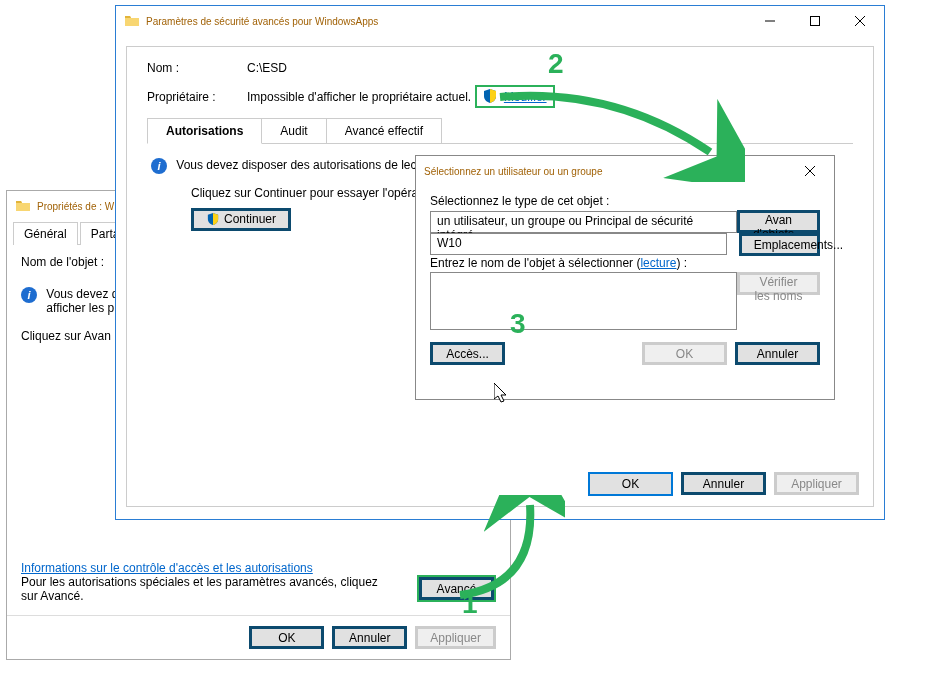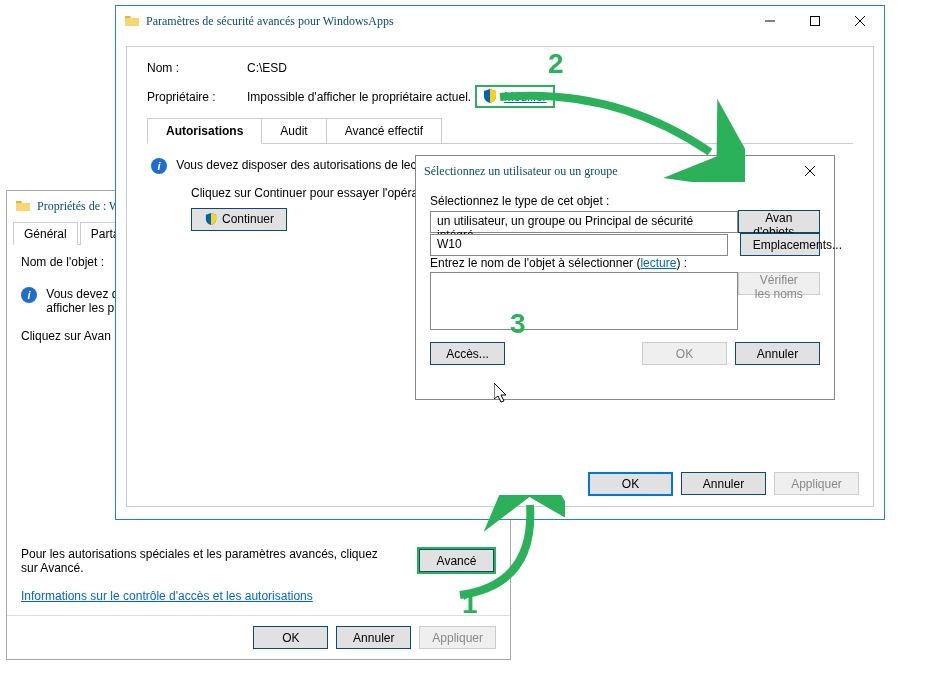--- a/index.html
+++ b/index.html
@@ -1,33 +1,33 @@
 <!DOCTYPE html>
 <html><head>
   <meta charset="utf-8">
   <style>
     * { box-sizing: border-box; margin: 0; padding: 0; font-family: "Segoe UI", Tahoma, sans-serif; font-size: 12px; }
     body { background: #fff; width: 950px; height: 673px; position: relative; overflow: hidden; }
 
     .window { position: absolute; background: #fff; border: 1px solid #2a7dd4; }
     .titlebar { height: 30px; display: flex; align-items: center; padding: 0 2px 0 8px; background: #fff; }
     .titlebar-icon { width: 16px; height: 16px; margin-right: 6px; display: flex; align-items: center; justify-content: center; }
-    .titlebar-title { flex: 1; font-size: 12px; color: #0c4a6e; font-family: Liberation Serif, serif; }
+    .titlebar-title { flex: 1; font-size: 10px; color: #a16207; }
     .winbtn { width: 45px; height: 28px; display: flex; align-items: center; justify-content: center; cursor: pointer; }
 
     
     #props-window { left: 6px; top: 190px; width: 505px; height: 470px; z-index: 1; border-color: #aaa; }
     #props-window .titlebar { border-bottom: none; }
     .tabstrip-p { display: flex; border-bottom: 1px solid #ccc; margin: 0 6px; }
     .ptab { padding: 4px 10px; border: 1px solid #ccc; border-bottom: none; margin-right: 2px; background: #fff; position: relative; top: 1px; cursor: pointer; }
     .pbody { padding: 10px 14px; }
     .info-icon { display: inline-block; width: 16px; height: 16px; border-radius: 50%; background: #1e6dd0; color: #fff; text-align: center; line-height: 16px; font-weight: bold; font-style: italic; font-size: 11px; margin-right: 6px; vertical-align: top; }
     .link { color: #0066cc; text-decoration: underline; cursor: pointer; }
     .btnrow { display: flex; justify-content: flex-end; gap: 8px; padding: 10px 14px; }
-    .btn { min-width: 75px; height: 23px; border: 1px solid #0c4a6e; background: #e1e1e1; padding: 0 12px; cursor: pointer; font-size: 12px; }
+    .btn { min-width: 75px; height: 23px; border: 3px solid #0c4a6e; background: #e1e1e1; padding: 0 12px; cursor: pointer; font-size: 12px; }
     .btn.disabled { color: #888; border-color: #ccc; background: #efefef; cursor: default; }
     .btn.highlight { border: 2px solid #0078d7; padding: 0 11px; height: 24px; }
 
     
     #adv-window { left: 115px; top: 5px; width: 770px; height: 515px; z-index: 2; }
     .adv-body { padding: 14px 20px; }
     .row { display: flex; margin-bottom: 10px; align-items: center; }
     .lbl { width: 100px; color: #000; }
     .tabstrip-a { display: flex; margin-top: 6px; }
     .atab { padding: 5px 18px; border: 1px solid #ccc; background: #fff; margin-right: -1px; cursor: pointer; }
@@ -80,26 +80,26 @@
     <div style="margin-top:18px">
       <span class="info-icon">i</span>
       <span style="display:inline-block;vertical-align:top">
         <span>Vous devez disp</span><br>
         <span>afficher les propr</span>
       </span>
     </div>
     <div style="margin-top:14px">Cliquez sur Avan</div>
   </div>
   <div style="position:absolute;bottom:56px;left:14px;right:14px">
+    <div style="margin-top:14px">
+      <span class="link">Informations sur le contrôle d'accès et les autorisations</span>
+    </div>
     <div style="display:flex;align-items:flex-start;gap:20px">
       <span style="flex:1">Pour les autorisations spéciales et les paramètres avancés, cliquez sur Avancé.</span>
       <span class="avance-box"><button class="btn">Avancé</button></span>
-    </div>
-    <div style="margin-top:14px">
-      <span class="link">Informations sur le contrôle d'accès et les autorisations</span>
     </div>
   </div>
   <div class="btnrow" style="position:absolute;bottom:0;left:0;right:0;border-top:1px solid #ddd">
     <button class="btn">OK</button>
     <button class="btn">Annuler</button>
     <button class="btn disabled">Appliquer</button>
   </div>
 </div>
 
 <div id="adv-window" class="window">
@@ -190,21 +190,21 @@
         </svg>
       </div>
   </div>
   <div class="sel-body">
     <label>Sélectionnez le type de cet objet :</label>
     <div style="display:flex;align-items:flex-end">
       <div class="txtfield readonly">un utilisateur, un groupe ou Principal de sécurité intégré</div>
       <button class="btn sidebtn">Avan d'objets...</button>
     </div>
 
-    <div style="display:flex;gap:12px;align-items:center">
+    <div style="display:flex;gap:12px;align-items:flex-start">
       <div class="txtfield readonly">W10</div>
       <button class="btn sidebtn">Emplacements...</button>
     </div>
 
     <label>
       <span>Entrez le nom de l'objet à sélectionner (</span><span class="link">lecture</span><span>) :</span>
     </label>
     <div style="display:flex;gap:0;align-items:flex-start">
       <textarea class="objinput" style=""></textarea>
       <button class="btn sidebtn disabled">Vérifier les noms</button>

